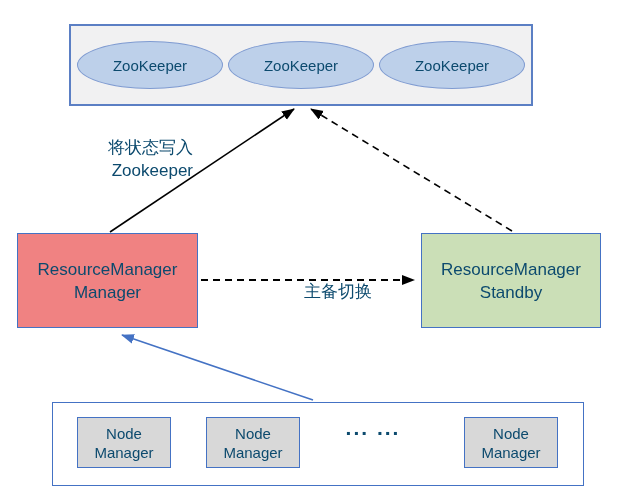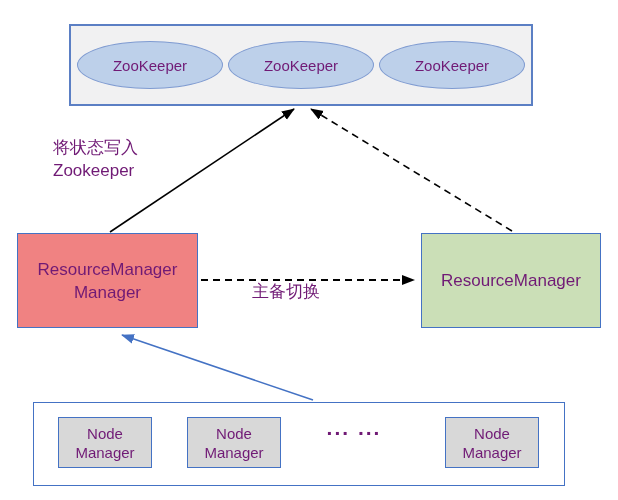--- a/index.html
+++ b/index.html
@@ -1,18 +1,18 @@
 <!DOCTYPE html>
 <html><head>
 <meta charset="utf-8">
 <style>
   html,body{margin:0;padding:0;background:#ffffff;}
   .canvas{
     position:relative;width:618px;height:500px;background:#ffffff;overflow:hidden;
-    font-family:"Liberation Sans","DejaVu Sans",sans-serif;color:#701a75;
+    font-family:"Liberation Sans","DejaVu Sans",sans-serif;color:#0c4a6e;
   }
   .arrow-layer{position:absolute;left:0;top:0;width:618px;height:500px;pointer-events:none;}
 
   
   .zk-box{
     position:absolute;left:69px;top:24px;width:464px;height:82px;
     background:#f1f1f2;border:2px solid #5b7fc4;box-sizing:border-box;
     display:flex;align-items:center;justify-content:space-between;
     padding:0 6px;
   }
@@ -28,28 +28,28 @@
     position:absolute;width:181px;height:95px;box-sizing:border-box;
     border:1.5px solid #4472c4;
     display:flex;flex-direction:column;align-items:center;justify-content:center;
     font-size:17px;line-height:23px;text-align:center;
   }
   .rm-active{left:17px;top:233px;background:#f08282;}
   .rm-standby{left:421px;top:233px;width:180px;background:#cbdfb7;}
 
   
   .float-label{
-    position:absolute;text-align:left;font-size:17px;line-height:23px;
+    position:absolute;text-align:right;font-size:17px;line-height:23px;
   }
   .write-label{left:53px;top:136px;width:140px;}
   .failover-label{left:252px;top:280px;width:120px;}
 
   
   .nm-container{
-    position:absolute;left:33px;top:402px;width:532px;height:84px;
+    position:absolute;left:52px;top:402px;width:532px;height:84px;
     background:#ffffff;border:1.5px solid #4472c4;box-sizing:border-box;
   }
   .nm-box{
     position:absolute;top:14px;width:94px;height:51px;box-sizing:border-box;
     background:#d8d8d8;border:1.5px solid #4472c4;
     display:flex;align-items:center;justify-content:center;text-align:center;
     font-size:15px;line-height:19px;
   }
   .nm-1{left:24px;}
   .nm-2{left:153px;}
@@ -98,20 +98,21 @@
 
   <div class="rm-box rm-active">
     <div>ResourceManager</div>
     <div>Manager</div>
   </div>
 
   <div class="float-label failover-label">主备切换</div>
 
   <div class="rm-box rm-standby">
     <div>ResourceManager</div>
+    <div>Standby</div>
   </div>
 
   <div class="nm-container">
     <div class="nm-box nm-1">
       <span>Node Manager</span>
     </div>
     <div class="nm-box nm-2">
       <span>Node Manager</span>
     </div>
     <div class="nm-ellipsis">... ...</div>

